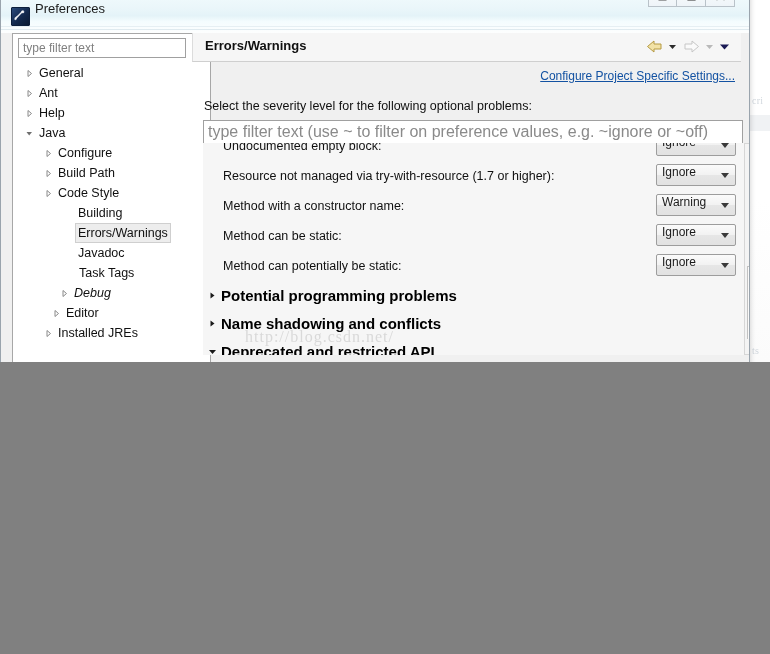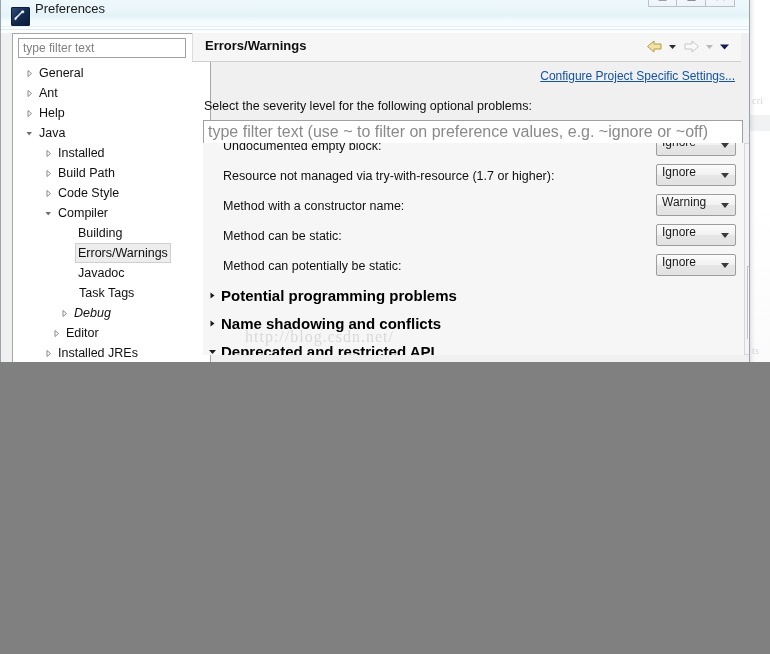--- a/index.html
+++ b/index.html
@@ -446,49 +446,41 @@
             </span>
             <span class="tree-label">Java</span>
           </div>
 
           <div class="tree-row" style="padding-left:29px;">
             <span class="tw">
               <svg width="9" height="9" viewBox="0 0 9 9">
                   <path d="M3 1.5 L6.5 4.5 L3 7.5 Z" fill="none" stroke="#8a8a8a" stroke-width="1"></path>
                 </svg>
             </span>
-            <span class="tree-label">Installed</span>
+            <span class="tree-label">Configure</span>
           </div>
 
           <div class="tree-row" style="padding-left:29px;">
             <span class="tw">
               <svg width="9" height="9" viewBox="0 0 9 9">
                   <path d="M3 1.5 L6.5 4.5 L3 7.5 Z" fill="none" stroke="#8a8a8a" stroke-width="1"></path>
                 </svg>
             </span>
             <span class="tree-label">Build Path</span>
           </div>
 
           <div class="tree-row" style="padding-left:29px;">
             <span class="tw">
               <svg width="9" height="9" viewBox="0 0 9 9">
                   <path d="M3 1.5 L6.5 4.5 L3 7.5 Z" fill="none" stroke="#8a8a8a" stroke-width="1"></path>
                 </svg>
             </span>
             <span class="tree-label">Code Style</span>
           </div>
 
-          <div class="tree-row" style="padding-left:29px;">
-            <span class="tw">
-              <svg width="9" height="9" viewBox="0 0 9 9">
-                  <path d="M1.5 3 L7 3 L4.2 6.5 Z" fill="#6e6e6e"></path>
-                </svg>
-            </span>
-            <span class="tree-label">Compiler</span>
-          </div>
 
           <div class="tree-row" style="padding-left:62px;">
             <span class="tree-label">Building</span>
           </div>
 
           <div class="tree-row selected" style="padding-left:62px;">
             <span class="tree-label">Errors/Warnings</span>
           </div>
 
           <div class="tree-row" style="padding-left:62px;">

